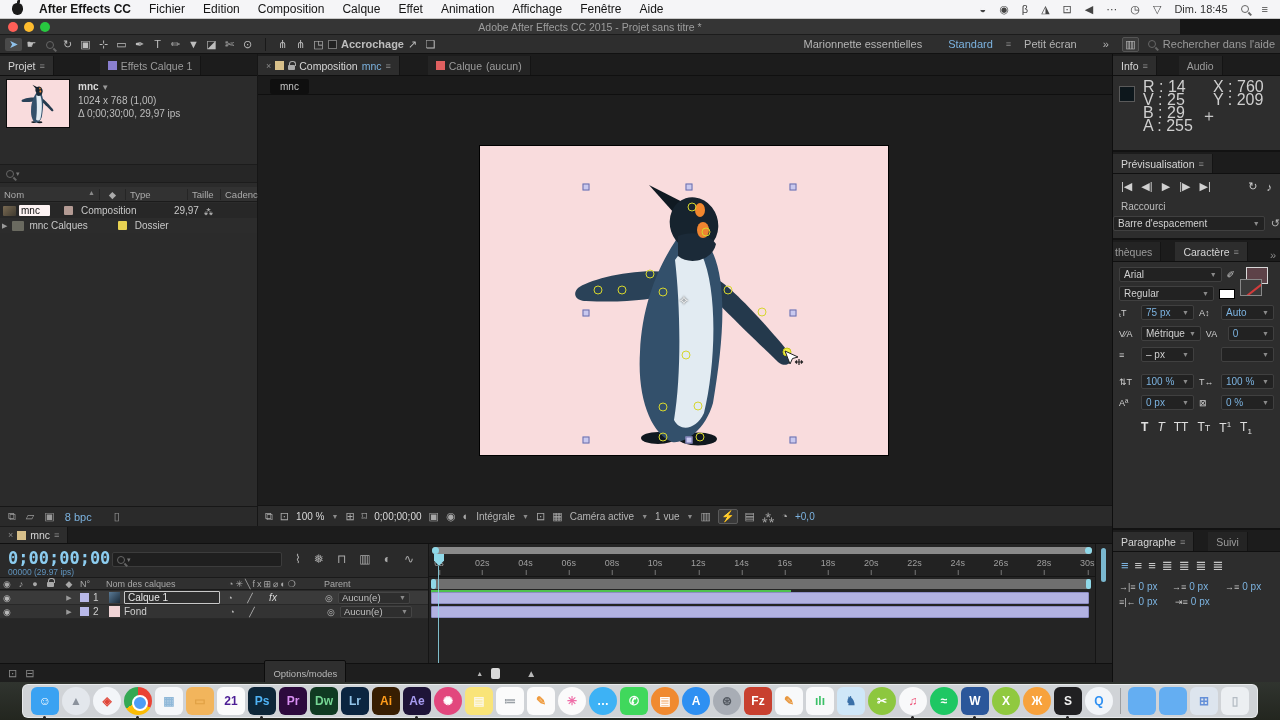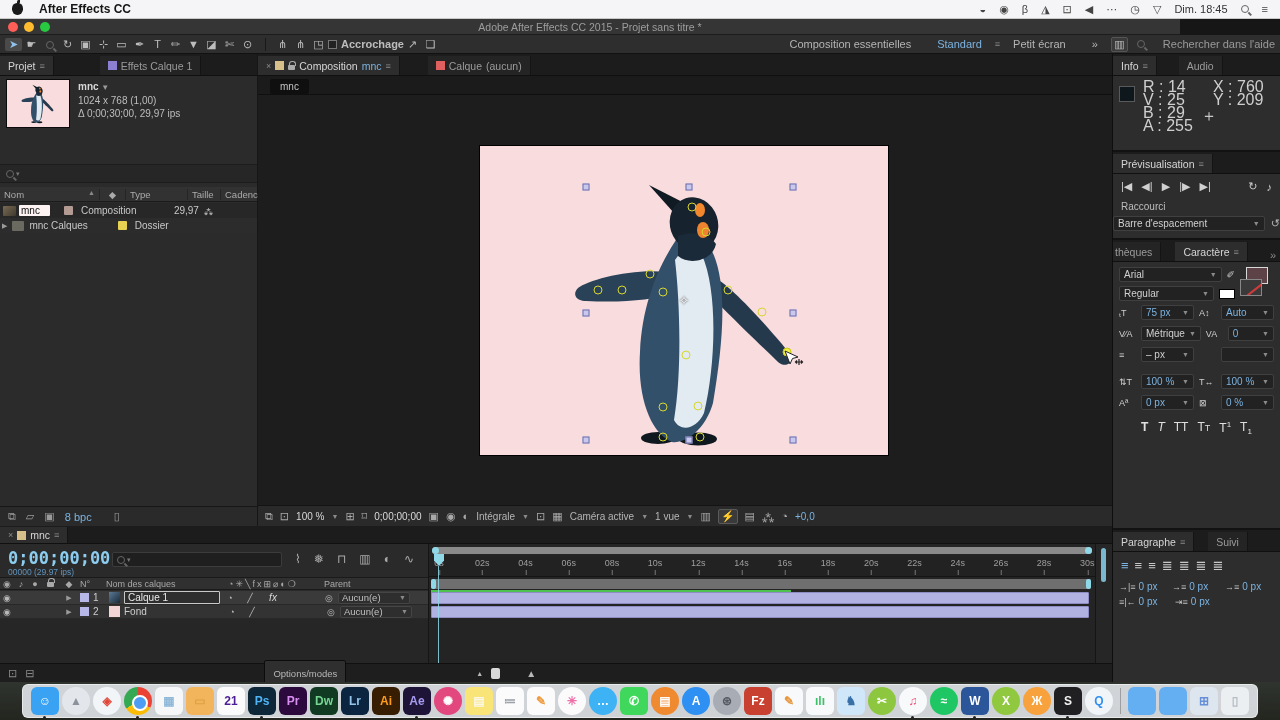--- a/index.html
+++ b/index.html
@@ -25,21 +25,21 @@
 
   
   #toolbar{position:absolute;left:0;top:35px;width:1280px;height:19px;background:#2e2e2e;border-bottom:1px solid #111;
     display:flex;align-items:center;padding:0 5px;color:#bdbdbd;font-size:11px}
   #toolbar .tool{width:17px;text-align:center;margin-right:1px;cursor:default}
   #toolbar .tool.active{background:#4a4a4a;border-radius:2px;color:#8fc1ea}
   #toolbar .tdiv{width:1px;height:13px;background:#191919;margin:0 8px}
   #toolbar .chk{width:9px;height:9px;border:1px solid #777;background:#222;margin-right:4px}
   #toolbar .wslabel{color:#b5b5b5;margin:0 13px;cursor:default}
   #toolbar .wslabel.active{color:#7cb3e0}
-  #toolbar .searchlbl{color:#9a9a9a;margin-left:18px}
+  #toolbar .searchlbl{color:#9a9a9a;margin-left:7px}
 
   
   .tabstrip{background:#1c1c1c;height:22px;display:flex;align-items:flex-end;border-bottom:1px solid #101010}
   .ptab{height:19px;display:flex;align-items:center;gap:4px;padding:0 8px;font-size:10.5px;color:#9b9b9b;background:#242424;border-right:1px solid #141414}
   .ptab.active{background:#2d2d2d;color:#d6d6d6}
   .hamb{color:#8a8a8a;font-size:9px;letter-spacing:0}
   .swatch{display:inline-block;width:9px;height:9px}
   .closex{color:#8a8a8a;font-size:9px}
   .panel{background:#2d2d2d}
   .dd{background:#222;border:1px solid #404040;border-radius:2px;height:15px;display:flex;align-items:center;padding:0 4px;font-size:10px;color:#d0d0d0;justify-content:space-between}
@@ -173,20 +173,21 @@
         <path d="M106,64 C120,58 138,62 144,72 C141,88 118,94 106,84 Z" fill="#1b2a38"></path>
         <ellipse cx="128" cy="38" rx="5" ry="7" fill="#f2872e"></ellipse>
         <ellipse cx="131" cy="58" rx="6" ry="8" fill="#ef8430"></ellipse>
       </g>
     </defs>
   </svg>
 
   <div id="menubar">
     <span class="apple"></span>
     <span class="appname">After Effects CC</span>
+    <span id="menu-items"><span class="menu-item">Fichier</span><span class="menu-item">Edition</span><span class="menu-item">Composition</span><span class="menu-item">Calque</span><span class="menu-item">Effet</span><span class="menu-item">Animation</span><span class="menu-item">Affichage</span><span class="menu-item">Fenêtre</span><span class="menu-item">Aide</span></span>
     <span class="right">
       <span class="sico">◒</span>
       <span class="sico">◉</span>
       <span class="sico">β</span>
       <span class="sico">◮</span>
       <span class="sico">⊡</span>
       <span class="sico">◀</span>
       <span class="sico">⋯</span>
       <span class="sico">◷</span>
       <span class="sico">▽</span>
@@ -220,21 +221,21 @@
     <span class="tool">⊙</span>
     <span class="tdiv"></span>
     <span class="tool">⋔</span>
     <span class="tool">⋔</span>
     <span class="tool">◳</span>
     <span class="chk"></span>
     <span style="font-weight:bold">Accrochage</span>
     <span class="tool">↗</span>
     <span class="tool">❏</span>
     <span style="margin-left:auto"></span>
-    <span class="wslabel">Composition essentielles</span>
+    <span class="wslabel">Marionnette essentielles</span>
     <span class="wslabel active">Standard</span>
     <span class="hamb">≡</span>
     <span class="wslabel">Petit écran</span>
     <span class="wslabel">»</span>
     <span class="tool boxed" style="border:1px solid #555;border-radius:2px;background:#3a3a3a">▥</span>
     <span class="mag-icon" style="margin-left:8px"></span>
     <span class="searchlbl">Rechercher dans l'aide</span>
   </div>
 
   <div id="project" class="panel">

